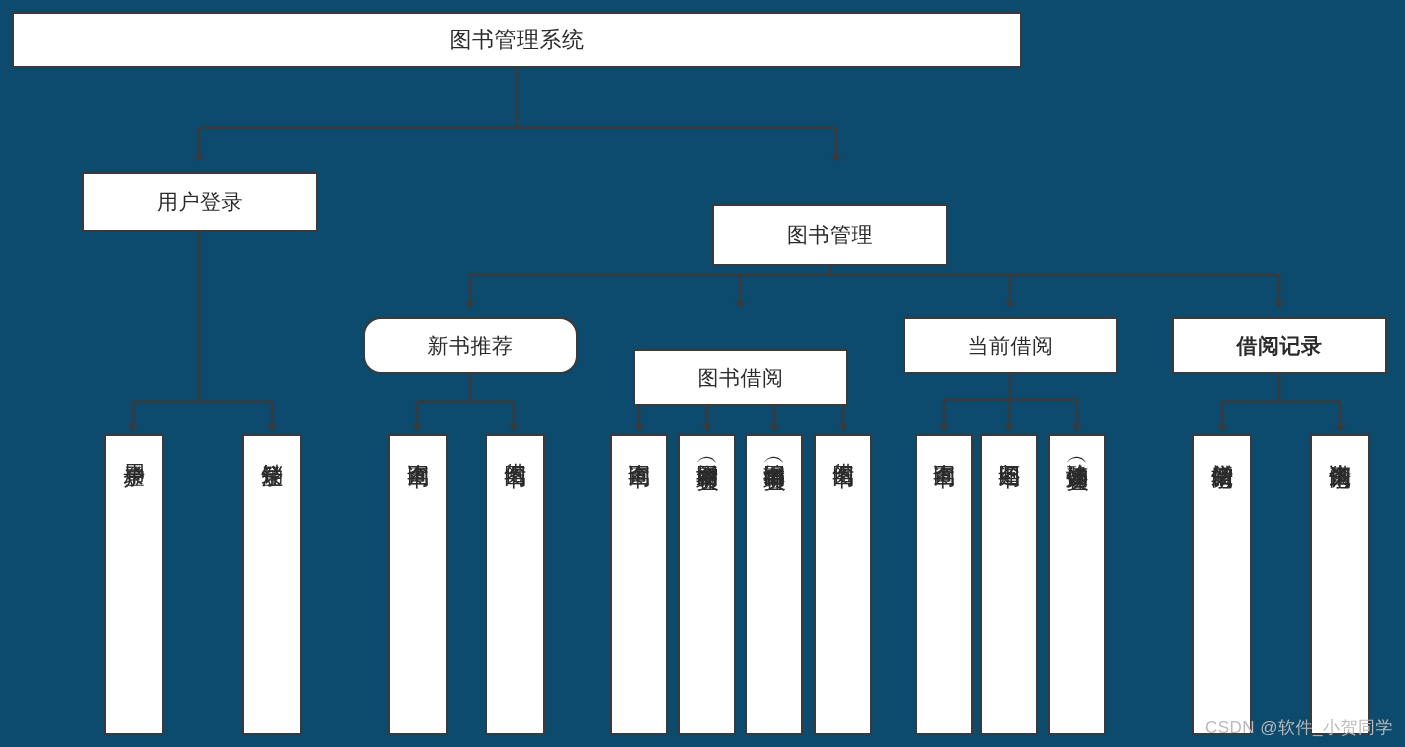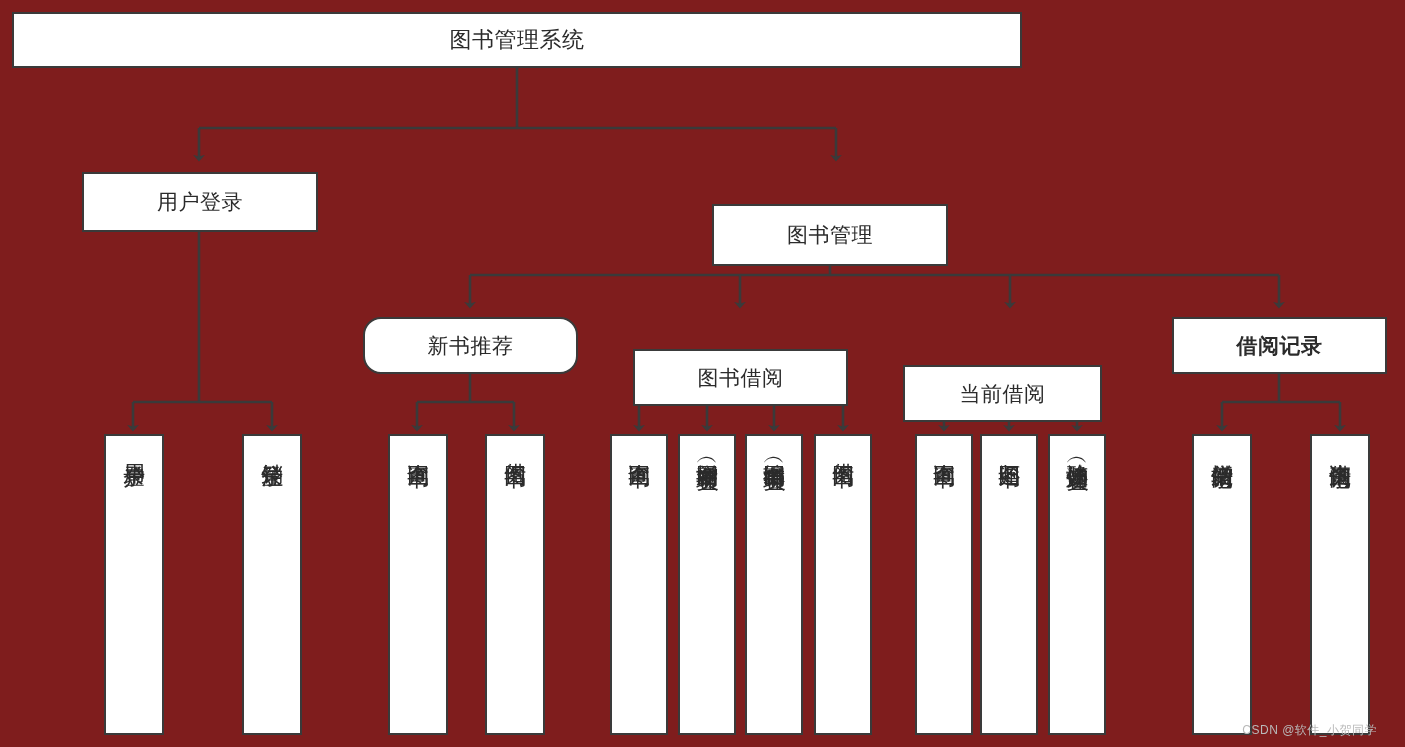--- a/index.html
+++ b/index.html
@@ -7,21 +7,21 @@
     padding: 0;
     background: #ffffff;
   }
   body {
     font-family: "Liberation Sans", "DejaVu Sans", sans-serif;
   }
   #canvas {
     position: relative;
     width: 1405px;
     height: 747px;
-    background: #7f1d1d;
+    background: #0c4a6e;
     overflow: hidden;
   }
   svg.edges {
     position: absolute;
     left: 0;
     top: 0;
     width: 1405px;
     height: 747px;
     pointer-events: none;
   }
@@ -50,23 +50,23 @@
   .node.vertical .label {
     writing-mode: vertical-rl;
     text-orientation: upright;
     font-size: 22px;
     line-height: 1.12;
     letter-spacing: 1px;
     white-space: normal;
   }
   #watermark {
     position: absolute;
-    right: 28px;
+    right: 12px;
     bottom: 8px;
-    font-size: 12px;
+    font-size: 17px;
     color: #b9b9b9;
     letter-spacing: 0.5px;
     user-select: none;
   }
 </style>
 </head>
 <body>
 
 <div id="canvas">
 
@@ -130,21 +130,21 @@
   <div class="node" style="left:712px; top:172px; width:236px; height:62px;margin-top:32px;">
     <span class="label">图书管理</span>
   </div>
 
   <div class="node" style="left:363px; top:317px; width:215px; height:57px;border-radius:18px;">
     <span class="label">新书推荐</span>
   </div>
   <div class="node" style="left:633px; top:317px; width:215px; height:57px;margin-top:32px;">
     <span class="label">图书借阅</span>
   </div>
-  <div class="node" style="left:903px; top:317px; width:199px; height:57px;margin-top:48px;">
+  <div class="node" style="left:903px; top:317px; width:215px; height:57px;">
     <span class="label">当前借阅</span>
   </div>
   <div class="node" style="left:1172px; top:317px; width:215px; height:57px;font-weight:bold;">
     <span class="label">借阅记录</span>
   </div>
 
   <div class="node vertical" style="left:104px; top:434px; width:60px; height:301px;">
     <span class="label">用户登录</span>
   </div>
   <div class="node vertical" style="left:242px; top:434px; width:60px; height:301px;">

